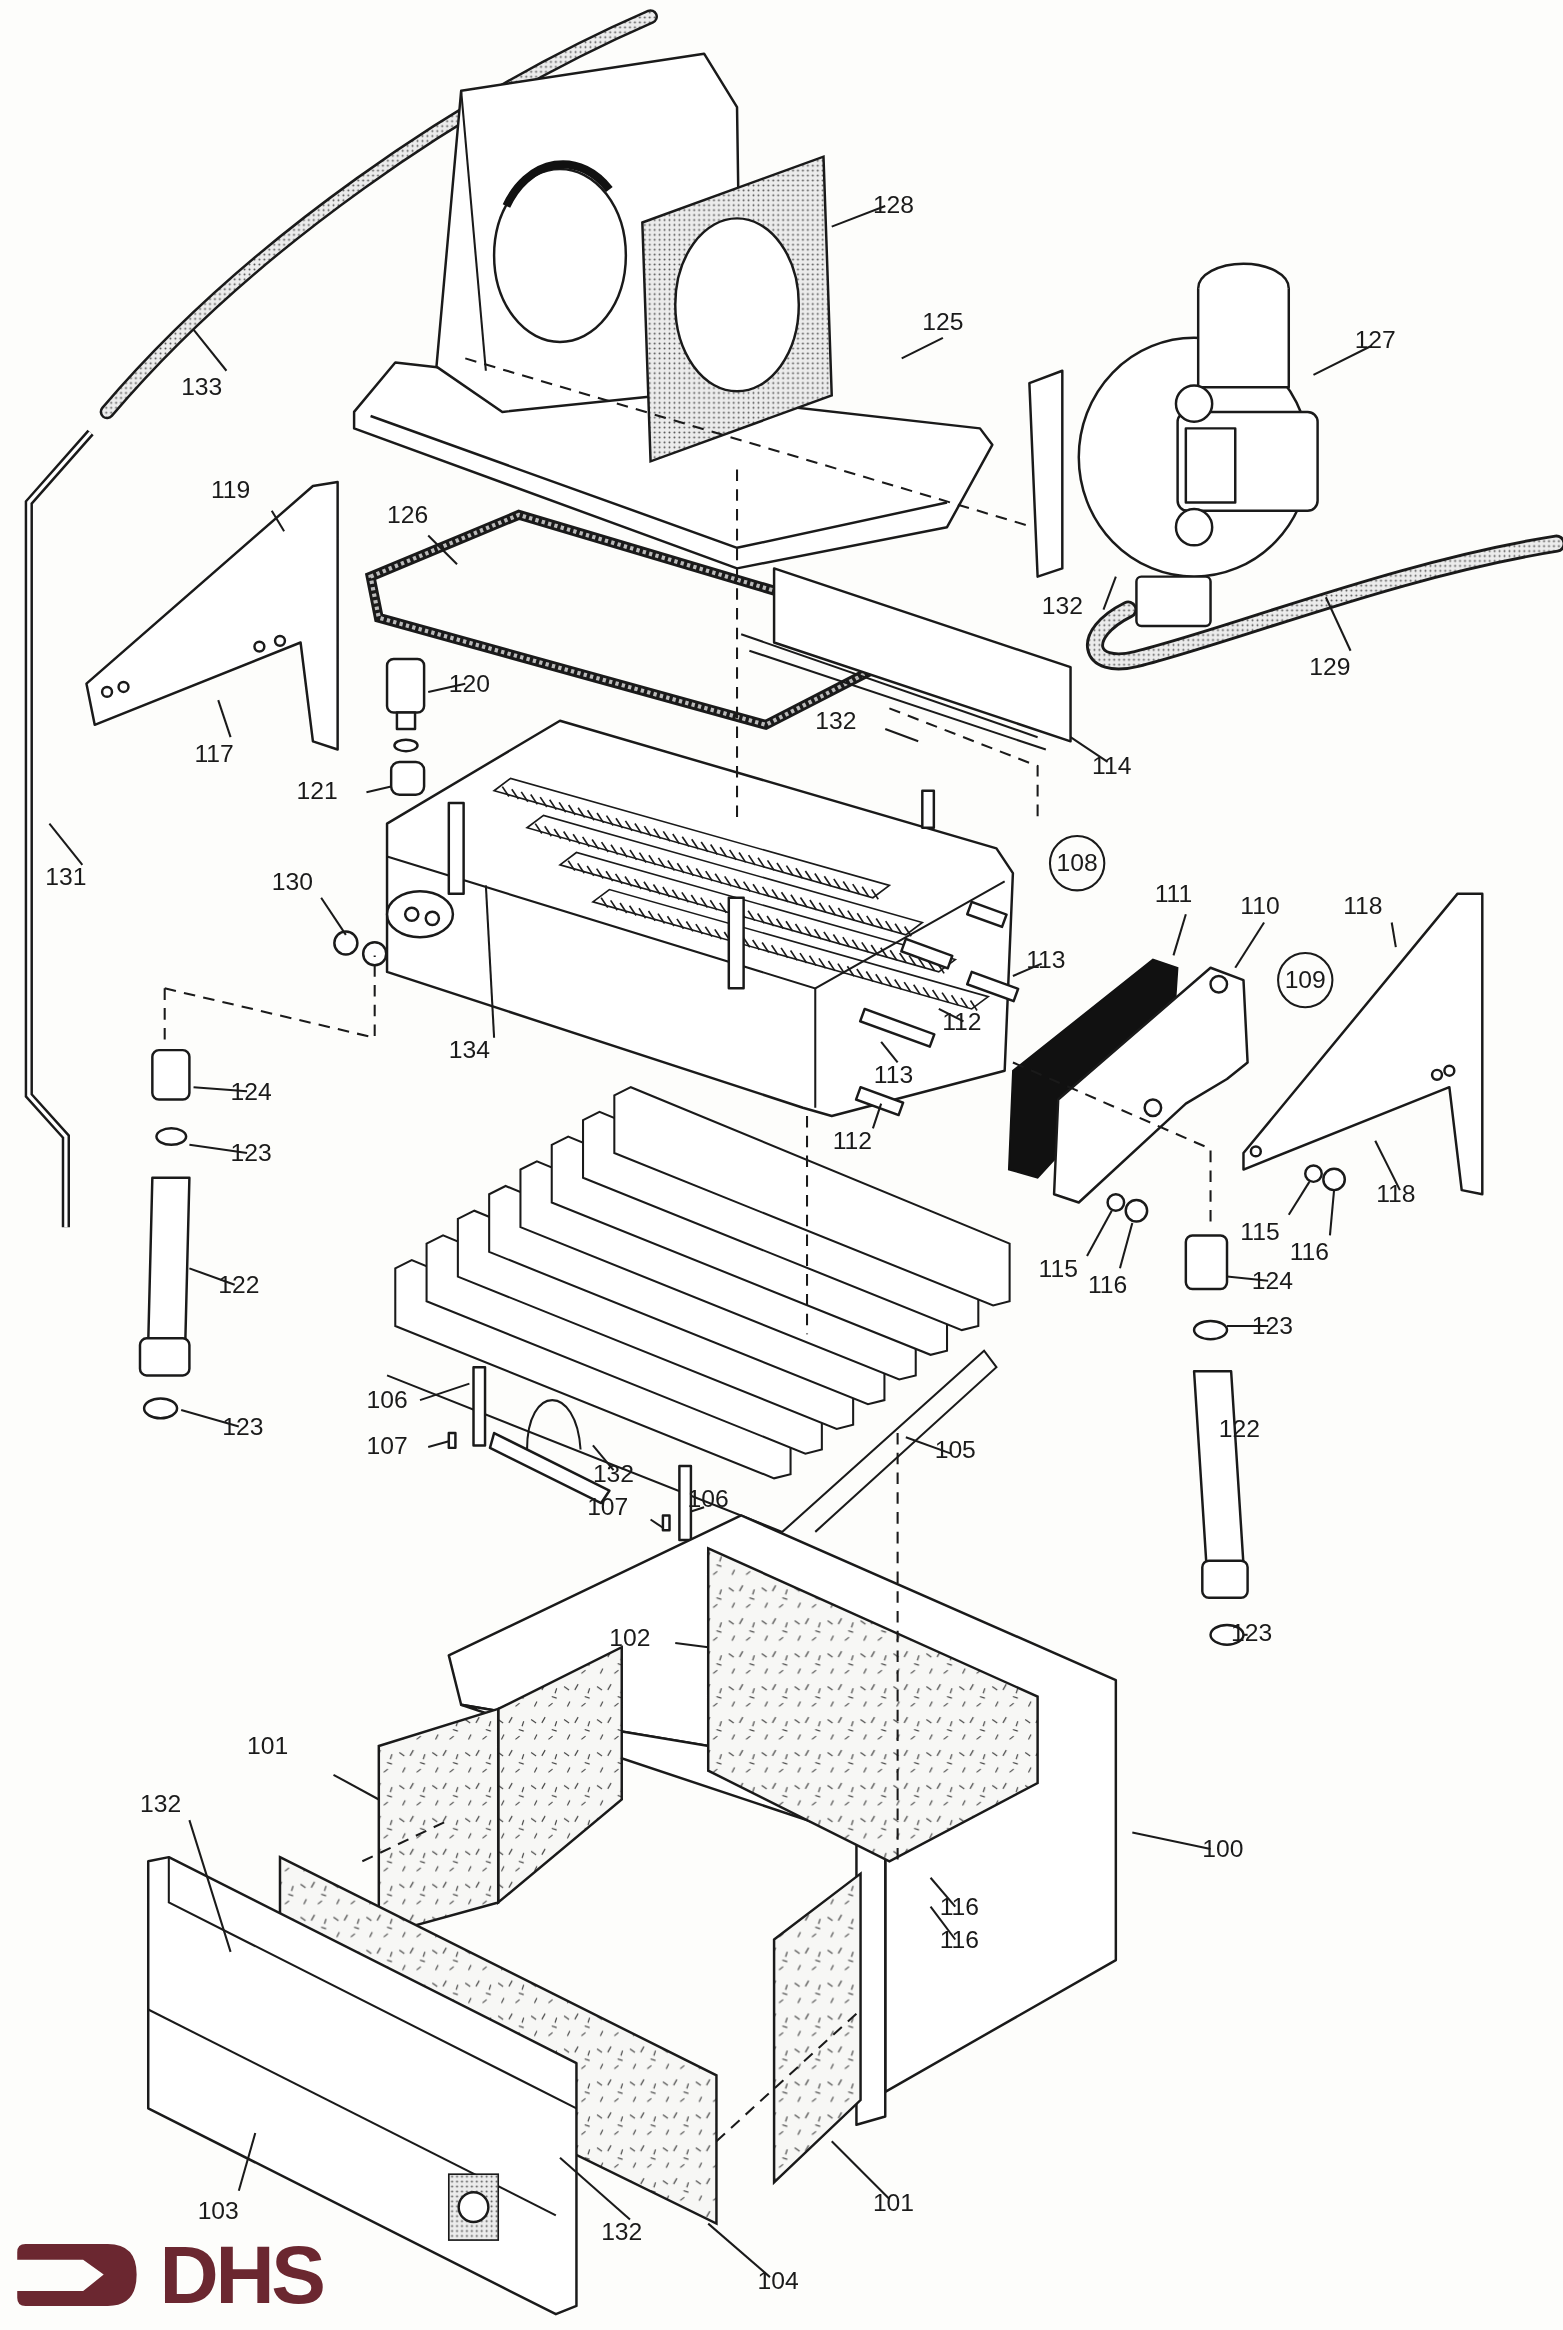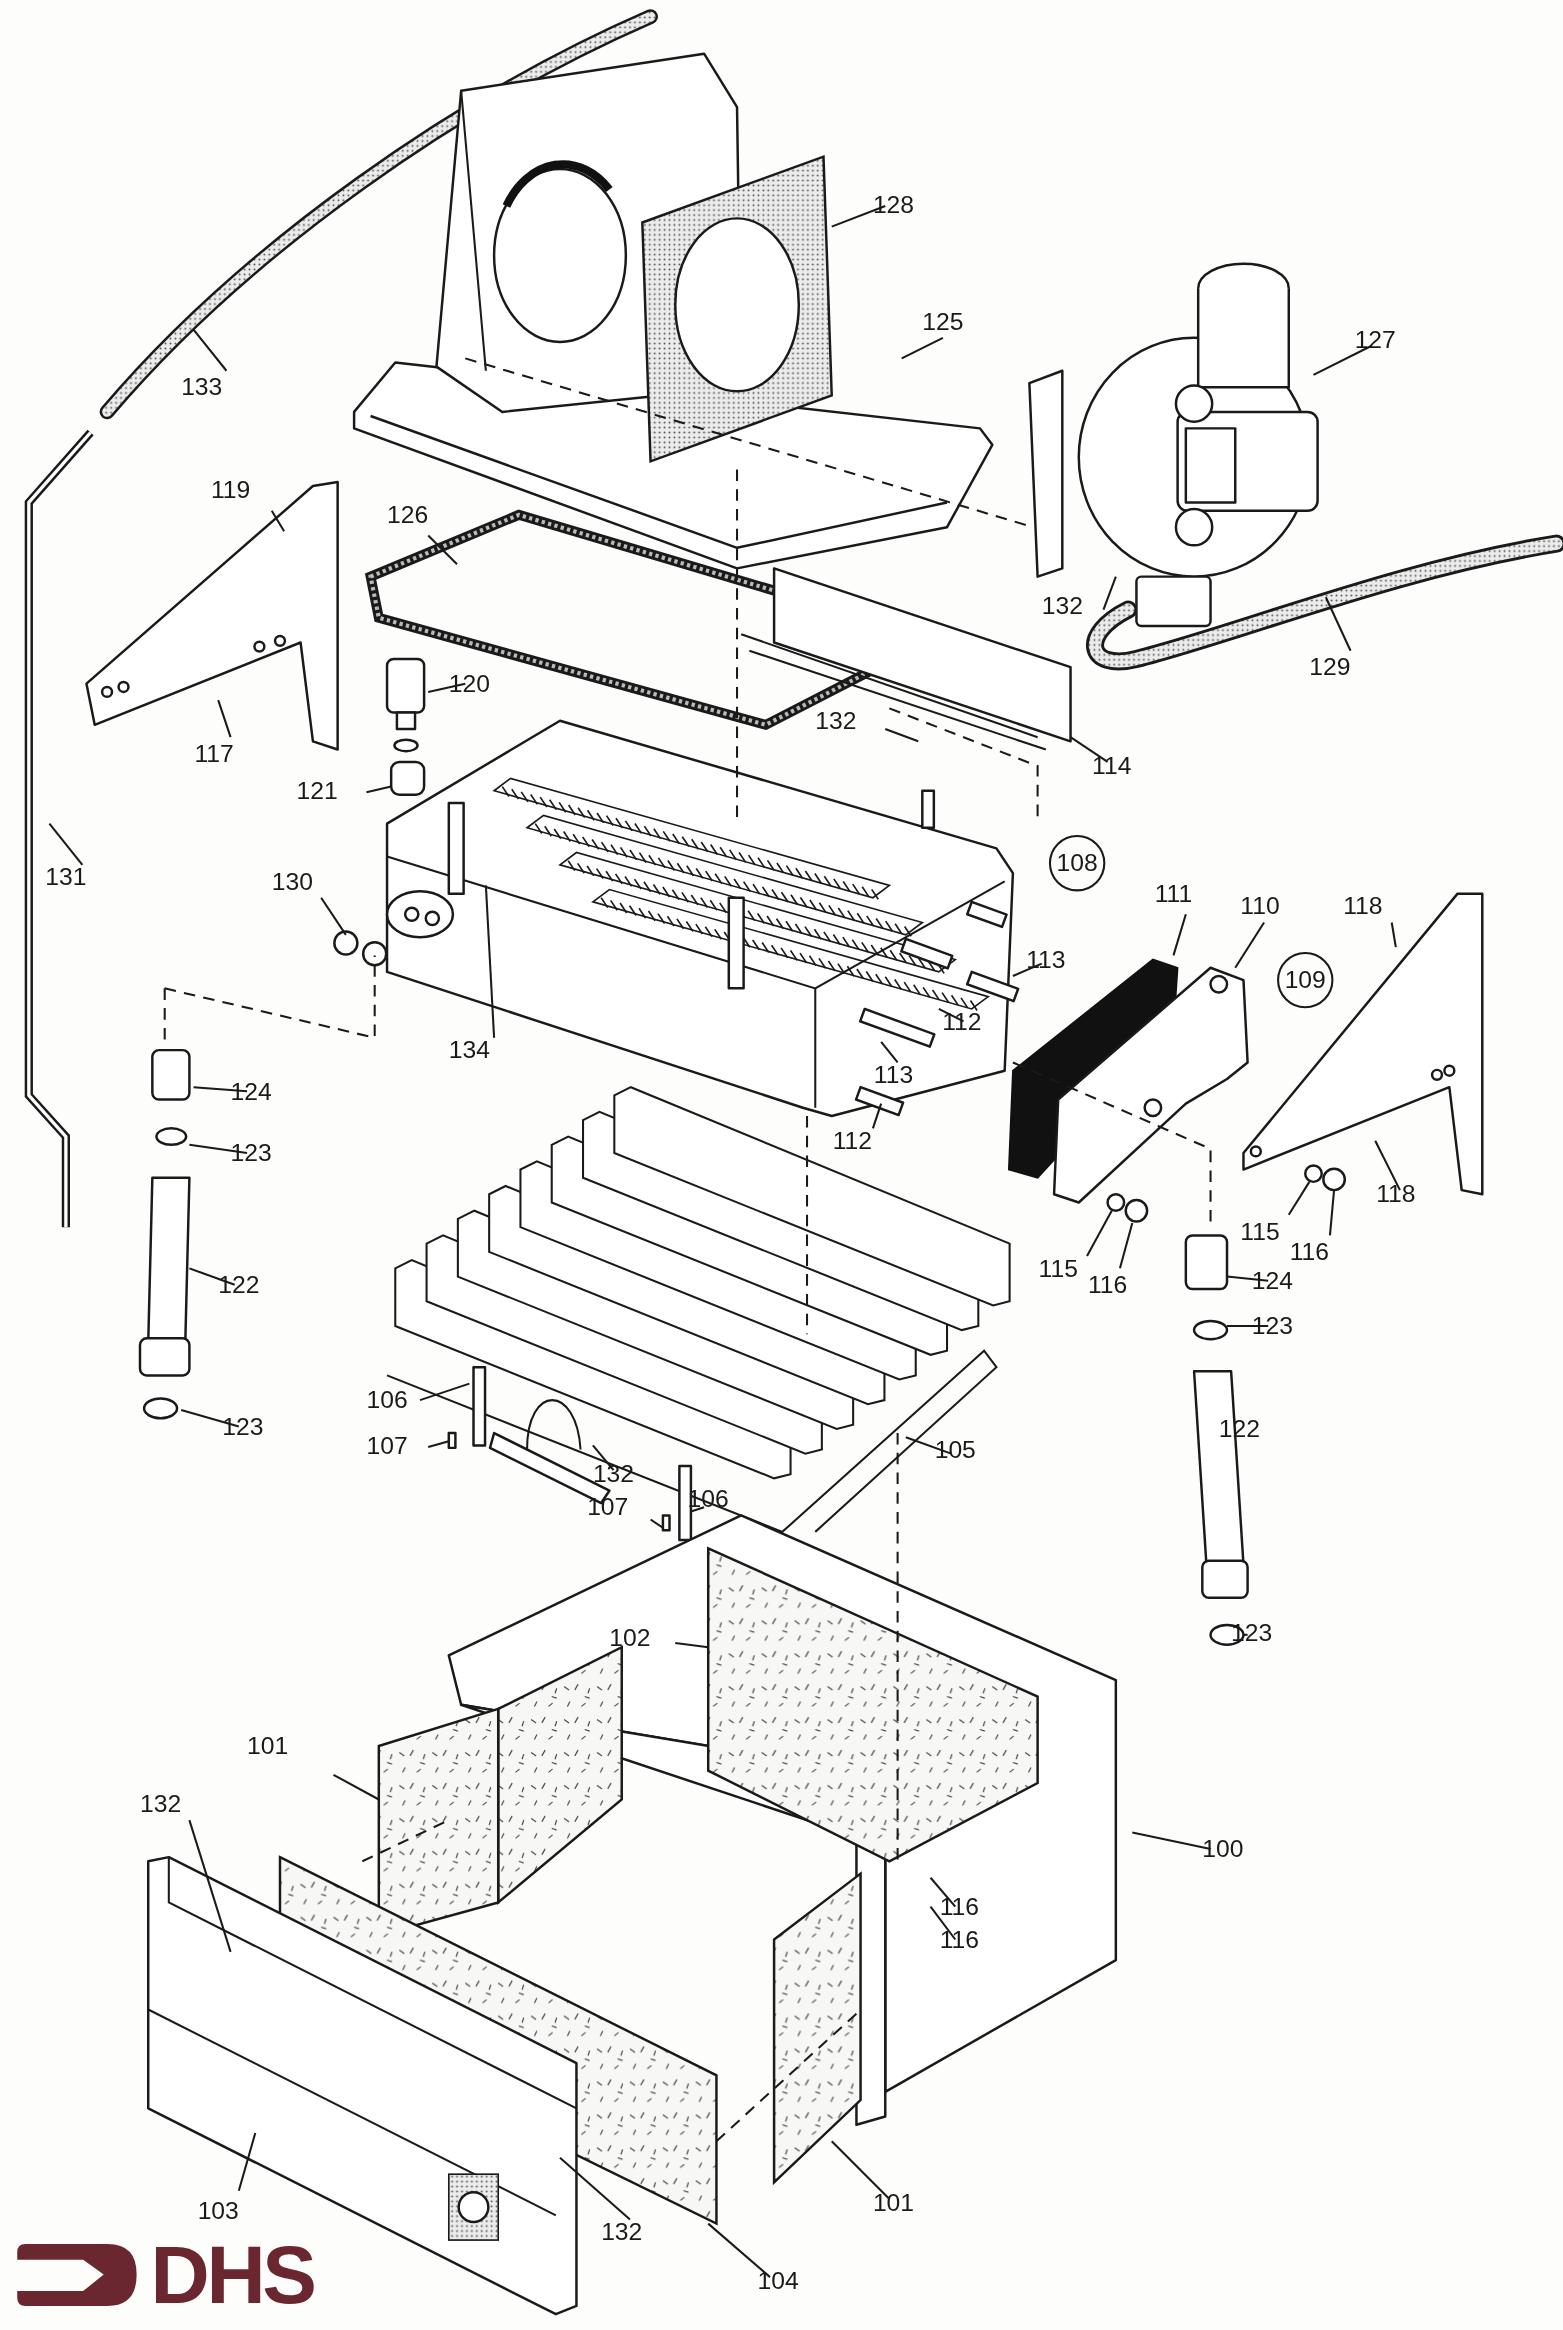--- a/index.html
+++ b/index.html
@@ -11,21 +11,21 @@
   .dark { fill: #111; stroke: #111; stroke-width: 2; }
   .insul { fill: #f3f3f1; stroke: #1a1a1a; stroke-width: 3; }
   .dash { fill: none; stroke: #1a1a1a; stroke-width: 2.5; stroke-dasharray: 14 10; }
   .leader { stroke: #1a1a1a; stroke-width: 2.5; fill: none; }
   .callout { font-family: "Liberation Sans", sans-serif; font-size: 30px; fill: #1a1a1a; }
   .callout-circle { fill: none; stroke: #1a1a1a; stroke-width: 2.5; }
   .fin { fill: #ffffff; stroke: #1a1a1a; stroke-width: 2.5; }
   .slot { stroke: #1a1a1a; stroke-width: 2; }
   #logo { position: absolute; left: 16.5px; top: 2236px; height: 78px; display: flex; align-items: center; }
   #logo-text { font-family: "Liberation Sans", sans-serif; font-weight: 700; font-size: 82px;
-               color: #6b2730; letter-spacing: -3.3px; line-height: 1; margin-left: 10px; }
+               color: #6b2730; letter-spacing: -3.3px; line-height: 1; margin-left: 19px; }
 </style>
 </head>
 <body>
 
 <svg id="diagram" viewBox="0 0 1898 2829" xmlns="http://www.w3.org/2000/svg">
   <defs>
     <pattern id="dots" width="6" height="6" patternUnits="userSpaceOnUse">
       <rect width="6" height="6" fill="#ececec"></rect>
       <circle cx="3" cy="3" r="1.2" fill="#555"></circle>
     </pattern>

